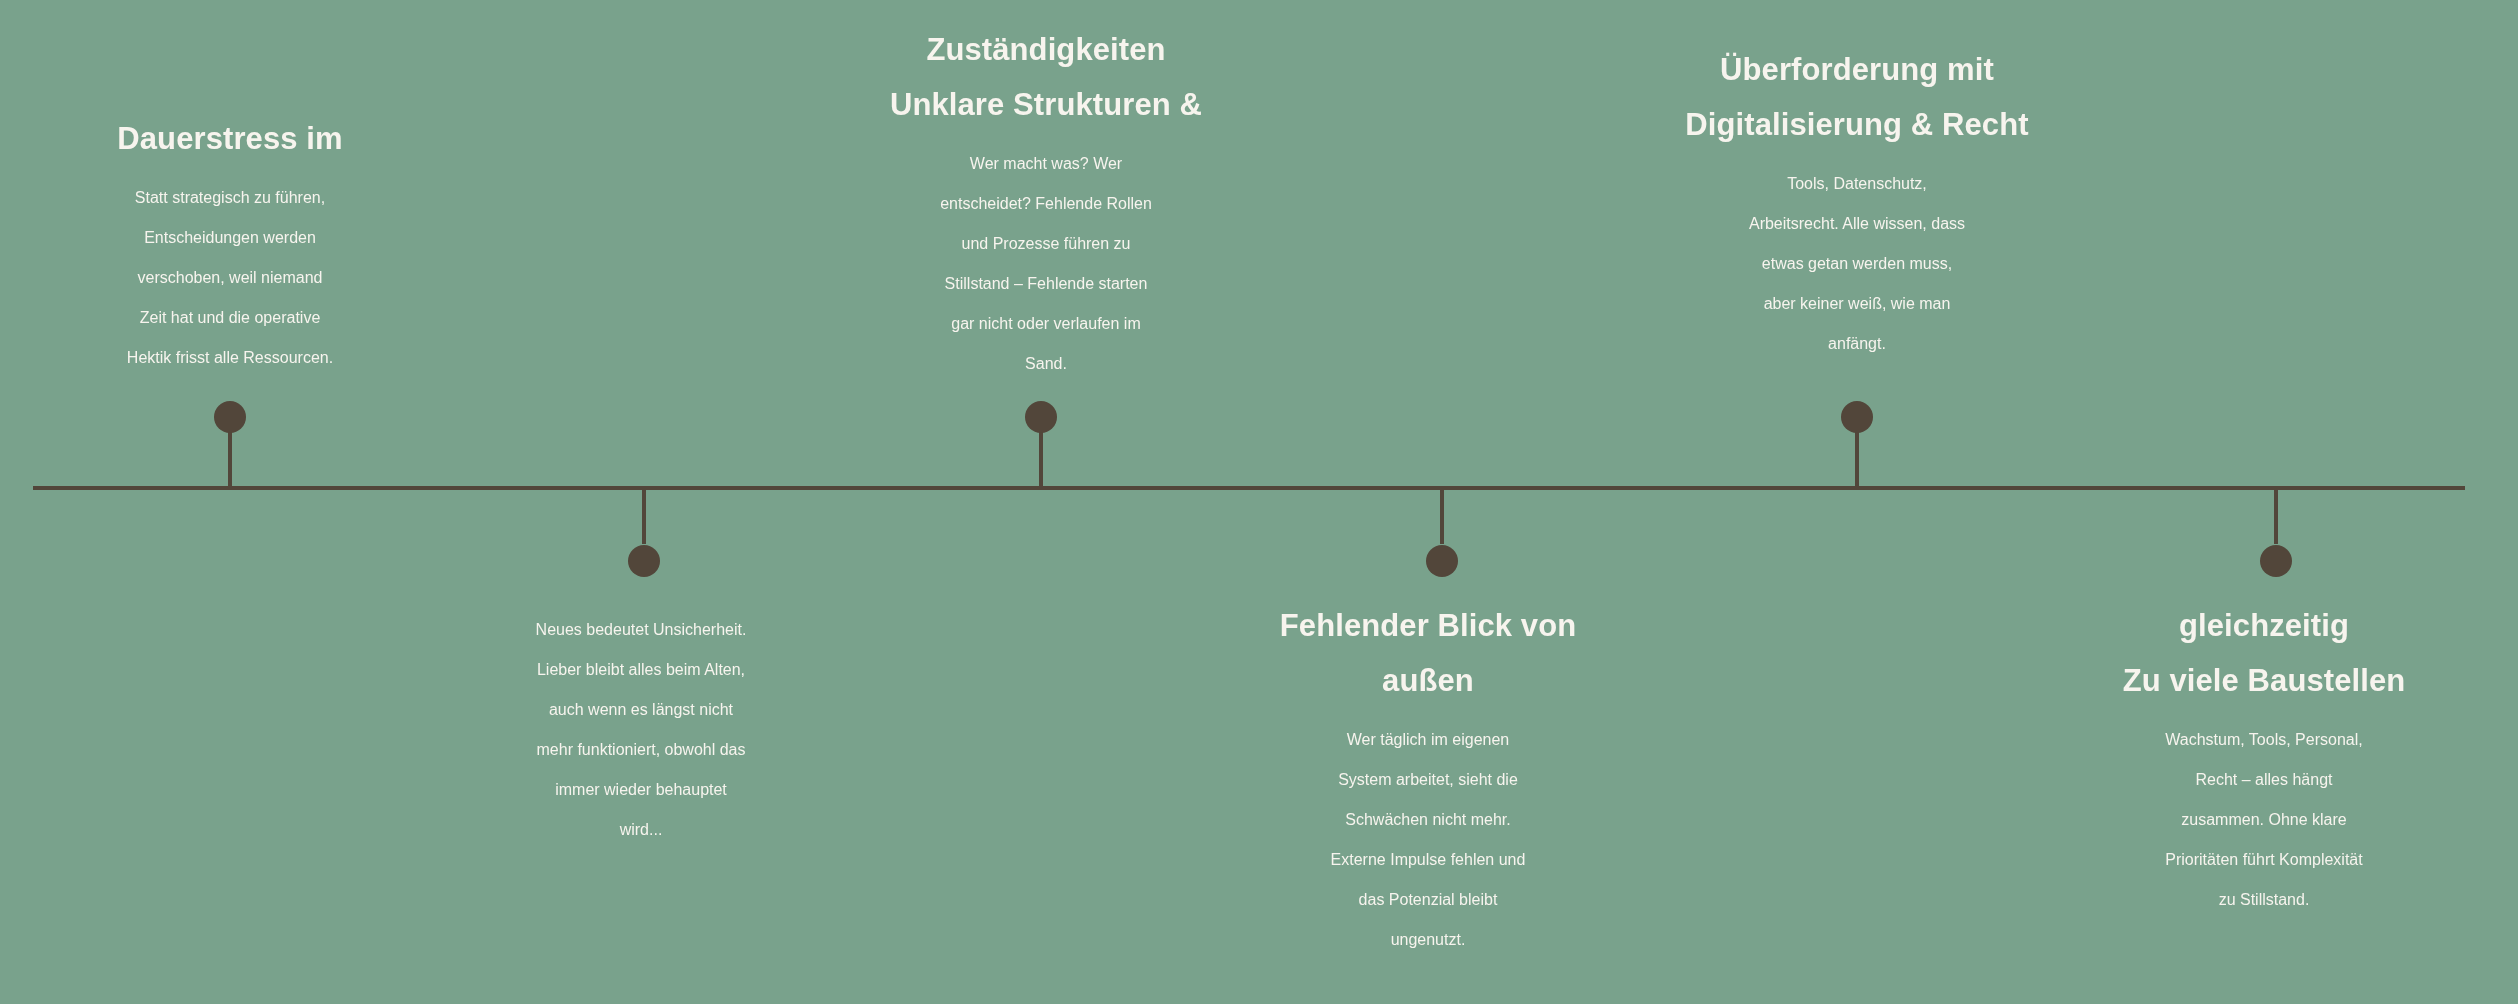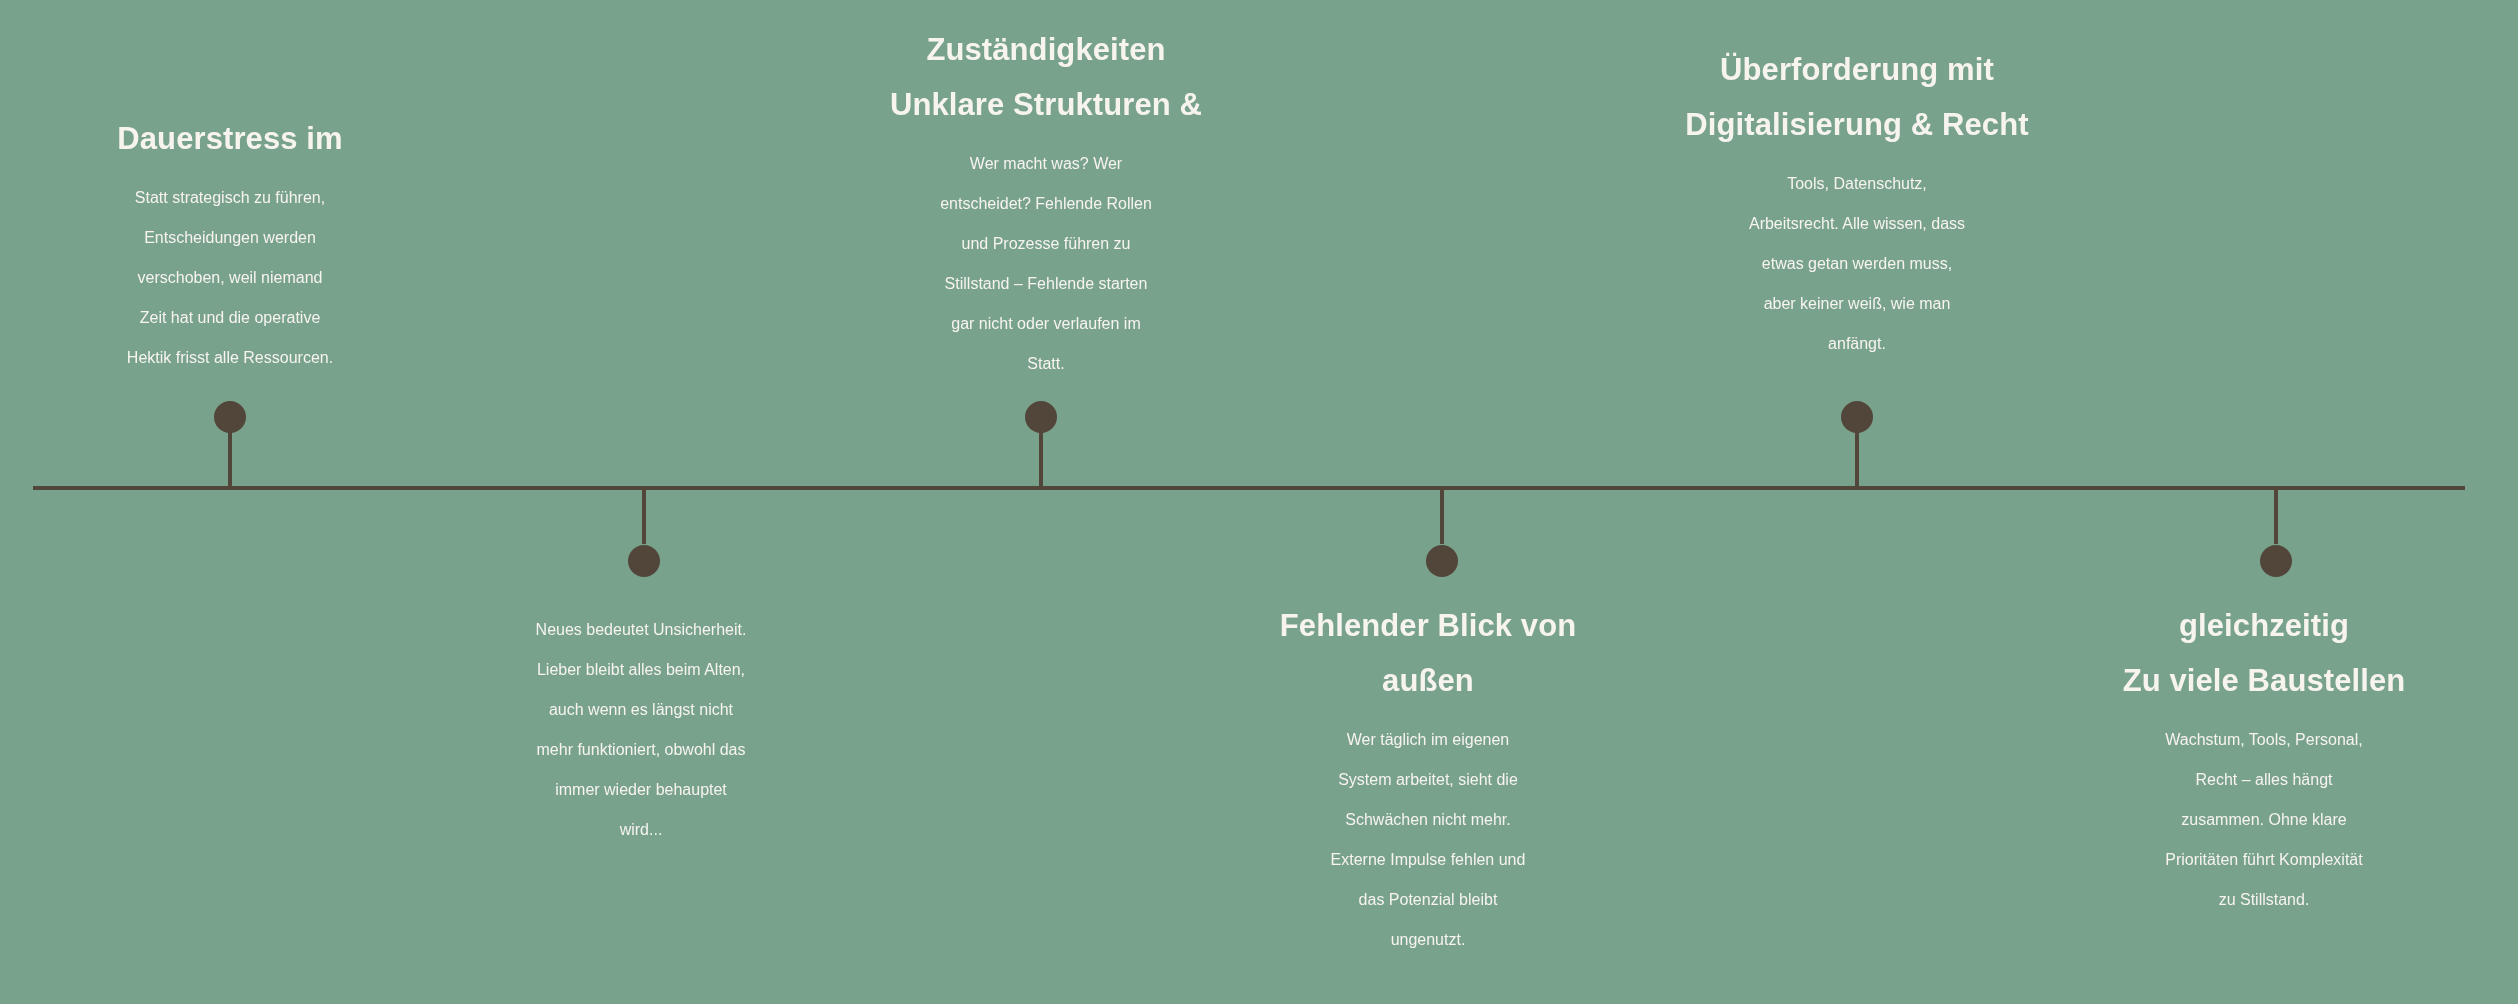--- a/index.html
+++ b/index.html
@@ -116,21 +116,21 @@
     <div class="card-title">
       <span class="line">Zuständigkeiten</span>
       <span class="line">Unklare Strukturen &amp;</span>
     </div>
     <div class="card-body">
       <span class="line">Wer macht was? Wer</span>
       <span class="line">entscheidet? Fehlende Rollen</span>
       <span class="line">und Prozesse führen zu</span>
       <span class="line">Stillstand – Fehlende starten</span>
       <span class="line">gar nicht oder verlaufen im</span>
-      <span class="line">Statt.</span>
+      <span class="line">Sand.</span>
     </div>
   </div>
 
   <div class="stem down" style="left:1442px"></div>
   <div class="dot down" style="left:1442px"></div>
   <div class="card down" style="left:1428px">
     <div class="card-title">
       <span class="line">Fehlender Blick von</span>
       <span class="line">außen</span>
     </div>

